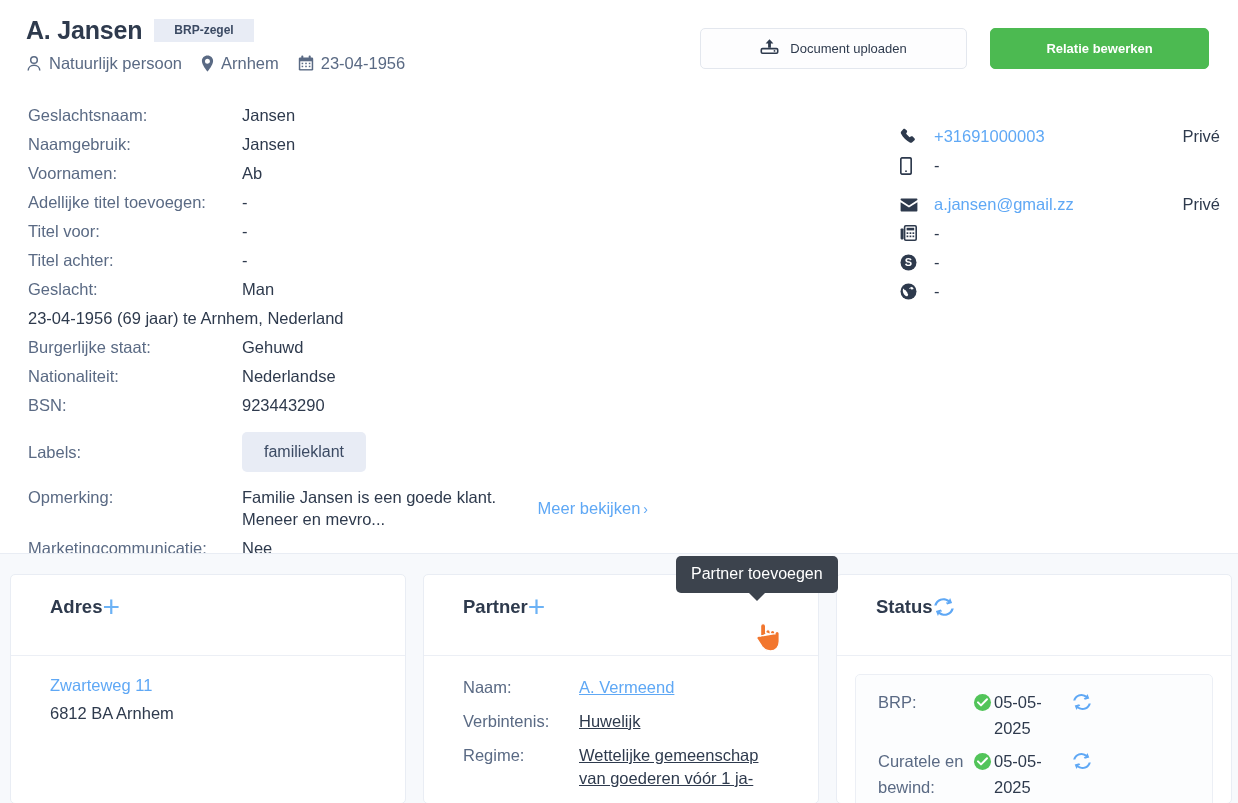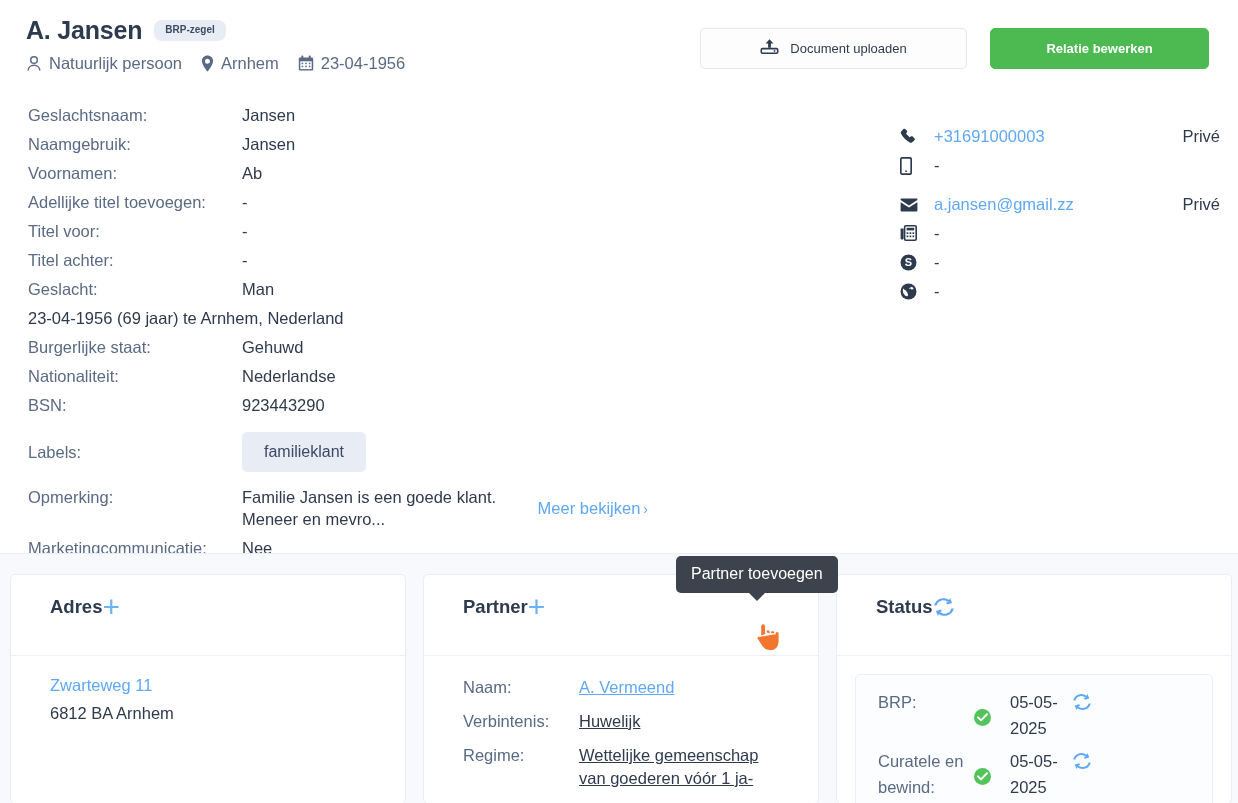--- a/index.html
+++ b/index.html
@@ -18,22 +18,22 @@
   }
 
   .header-row {
     position: absolute; left: 26px; top: 16px; right: 26px; height: 70px;
   }
   .title-line { display: flex; align-items: center; gap: 12px; }
   .page-title {
     font-size: 25px; font-weight: bold; color: #2e3a4d; letter-spacing: -0.2px;
   }
   .badge-zegel {
-    background: #e8ecf5; color: #3b4a63; font-size: 10px; font-weight: bold;
-    padding: 5px 11px 6px; border-radius: 8px; line-height: 1;
+    background: #e8ecf5; color: #3b4a63; font-size: 12px; font-weight: bold;
+    padding: 5px 20px 6px; border-radius: 0; line-height: 1;
   }
   .meta-line {
     display: flex; align-items: center; gap: 19px; margin-top: 9px;
     font-size: 16.5px; color: #5a6a84;
   }
   .meta-item { display: flex; align-items: center; gap: 7px; }
   .meta-item svg { display: block; }
 
   .header-actions {
     position: absolute; right: 29px; top: 28px; display: flex; gap: 23px; align-items: center;
@@ -116,21 +116,21 @@
   .pvalue.link { color: #5fa8f5; cursor: pointer; }
 
   .status-box {
     margin: 0 18px; border: 1px solid #eceff5; border-radius: 5px;
     background: #fcfdfe; padding: 14px 16px 10px 22px;
   }
   .srow { display: flex; align-items: flex-start; margin-bottom: 7px; }
   .slabel { width: 96px; flex: 0 0 96px; font-size: 16.5px; color: #5a6a84; line-height: 26px; }
   .sval {
     flex: 1; font-size: 16.5px; color: #2e3a4d; line-height: 26px;
-    display: flex; align-items: center; gap: 19px; max-width: 92px;
+    display: flex; align-items: flex-start; gap: 3px; max-width: 92px;
   }
   .check {
     width: 17px; height: 17px; border-radius: 50%; background: #52c45a;
     display: inline-flex; align-items: center; justify-content: center;
     flex: 0 0 17px; margin-top: 5px;
   }
   .check svg { display: block; }
   .srefresh { width: 26px; flex: 0 0 26px; display: flex; justify-content: flex-end; padding-top: 4px; cursor: pointer; }
 
   

